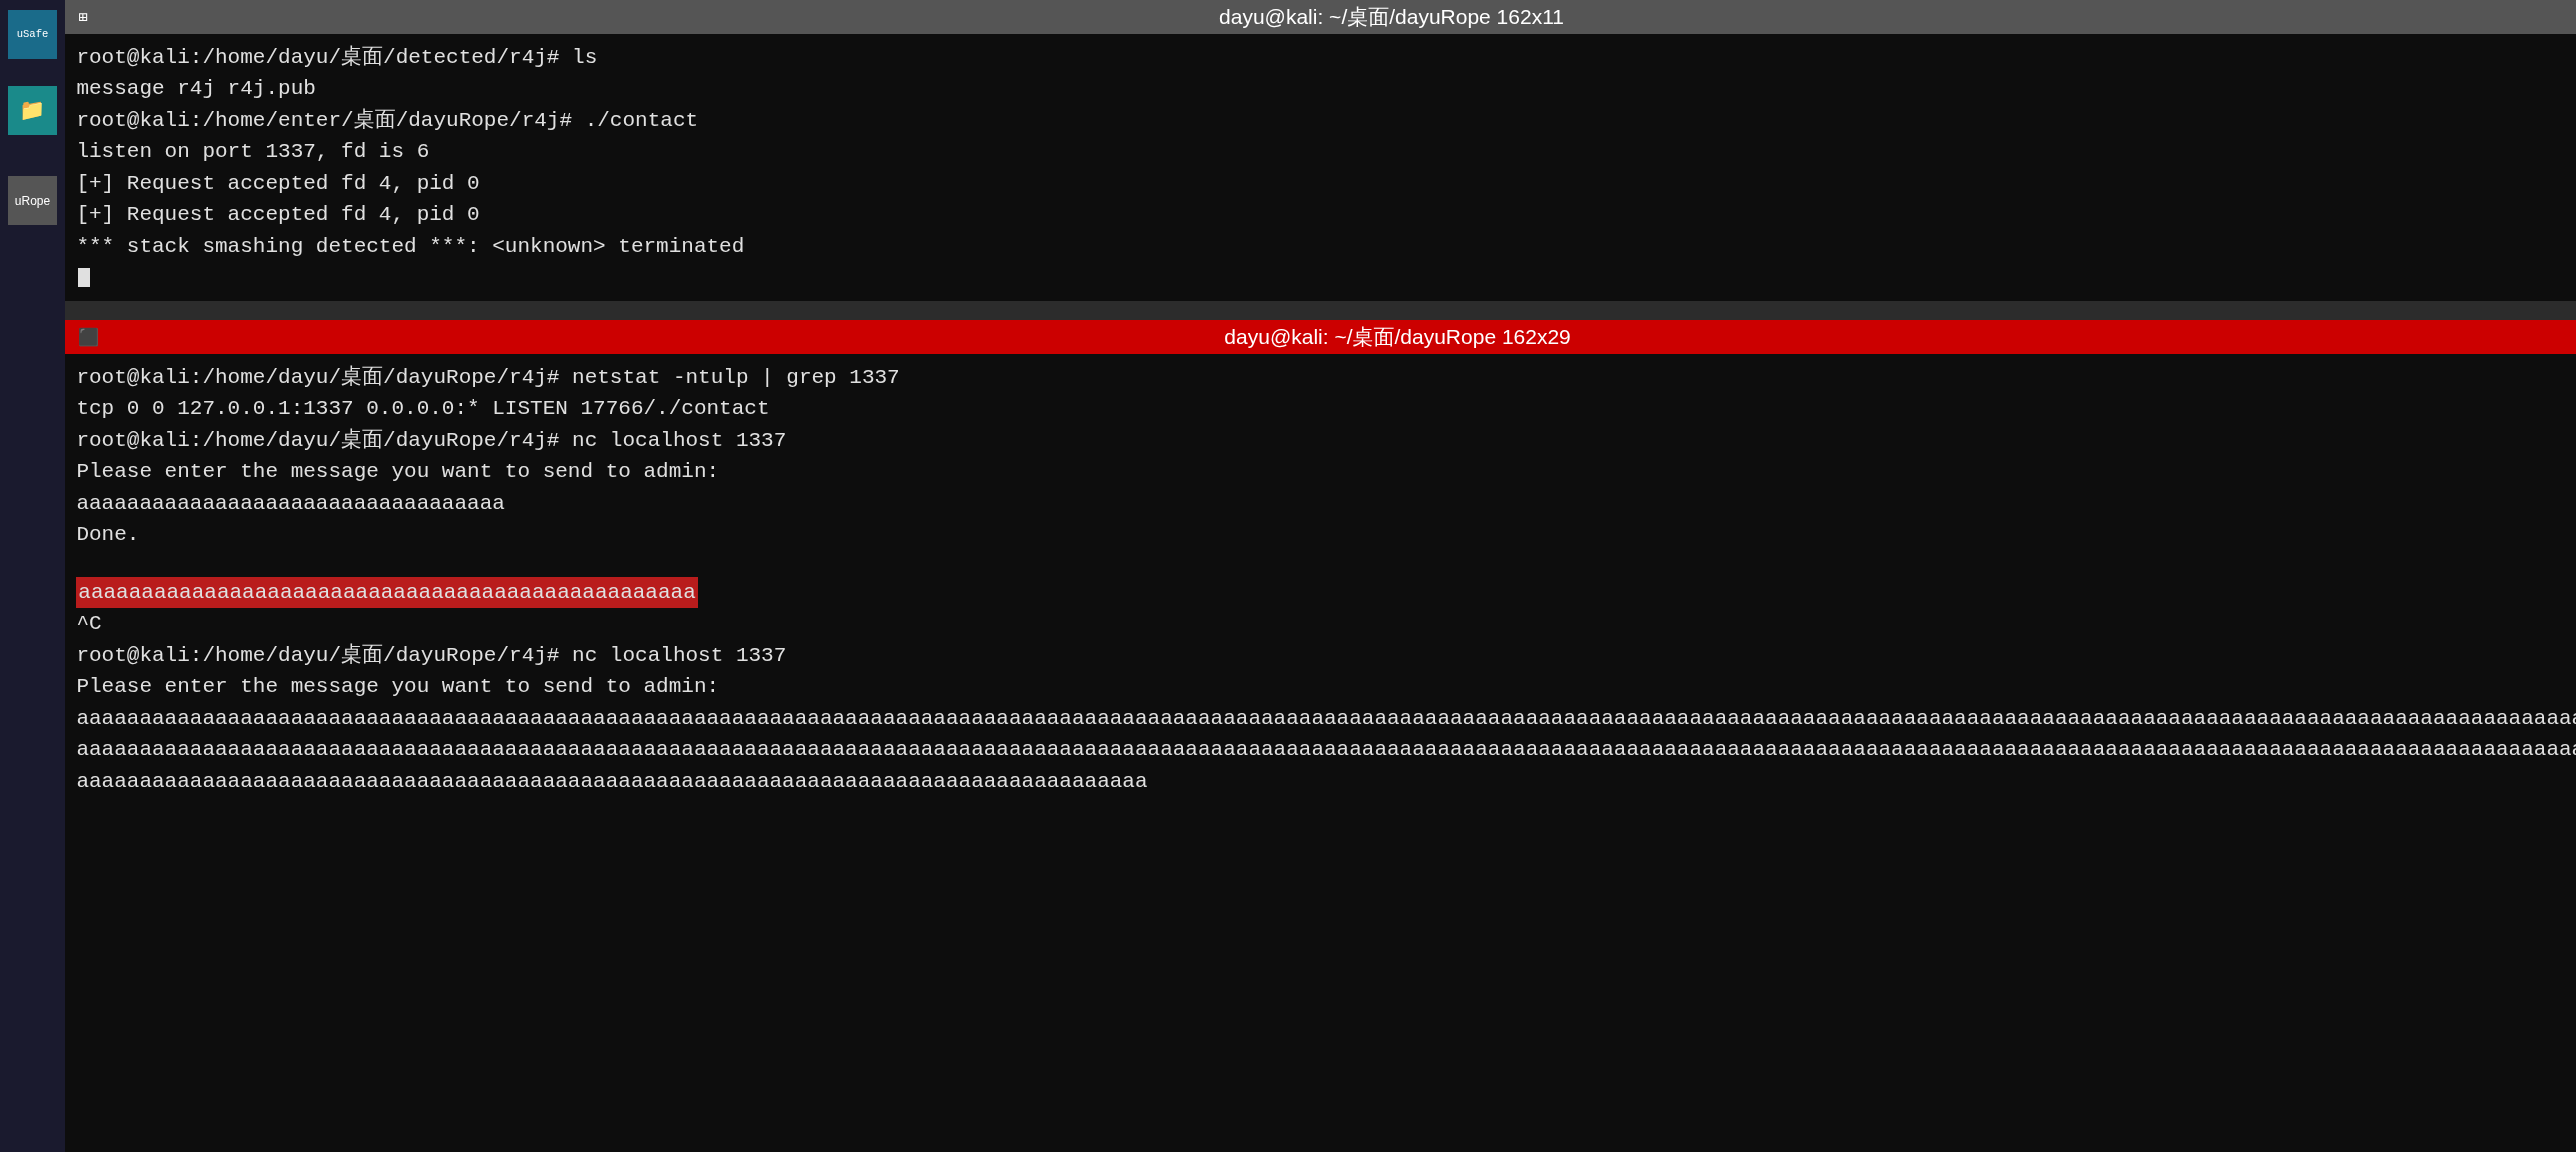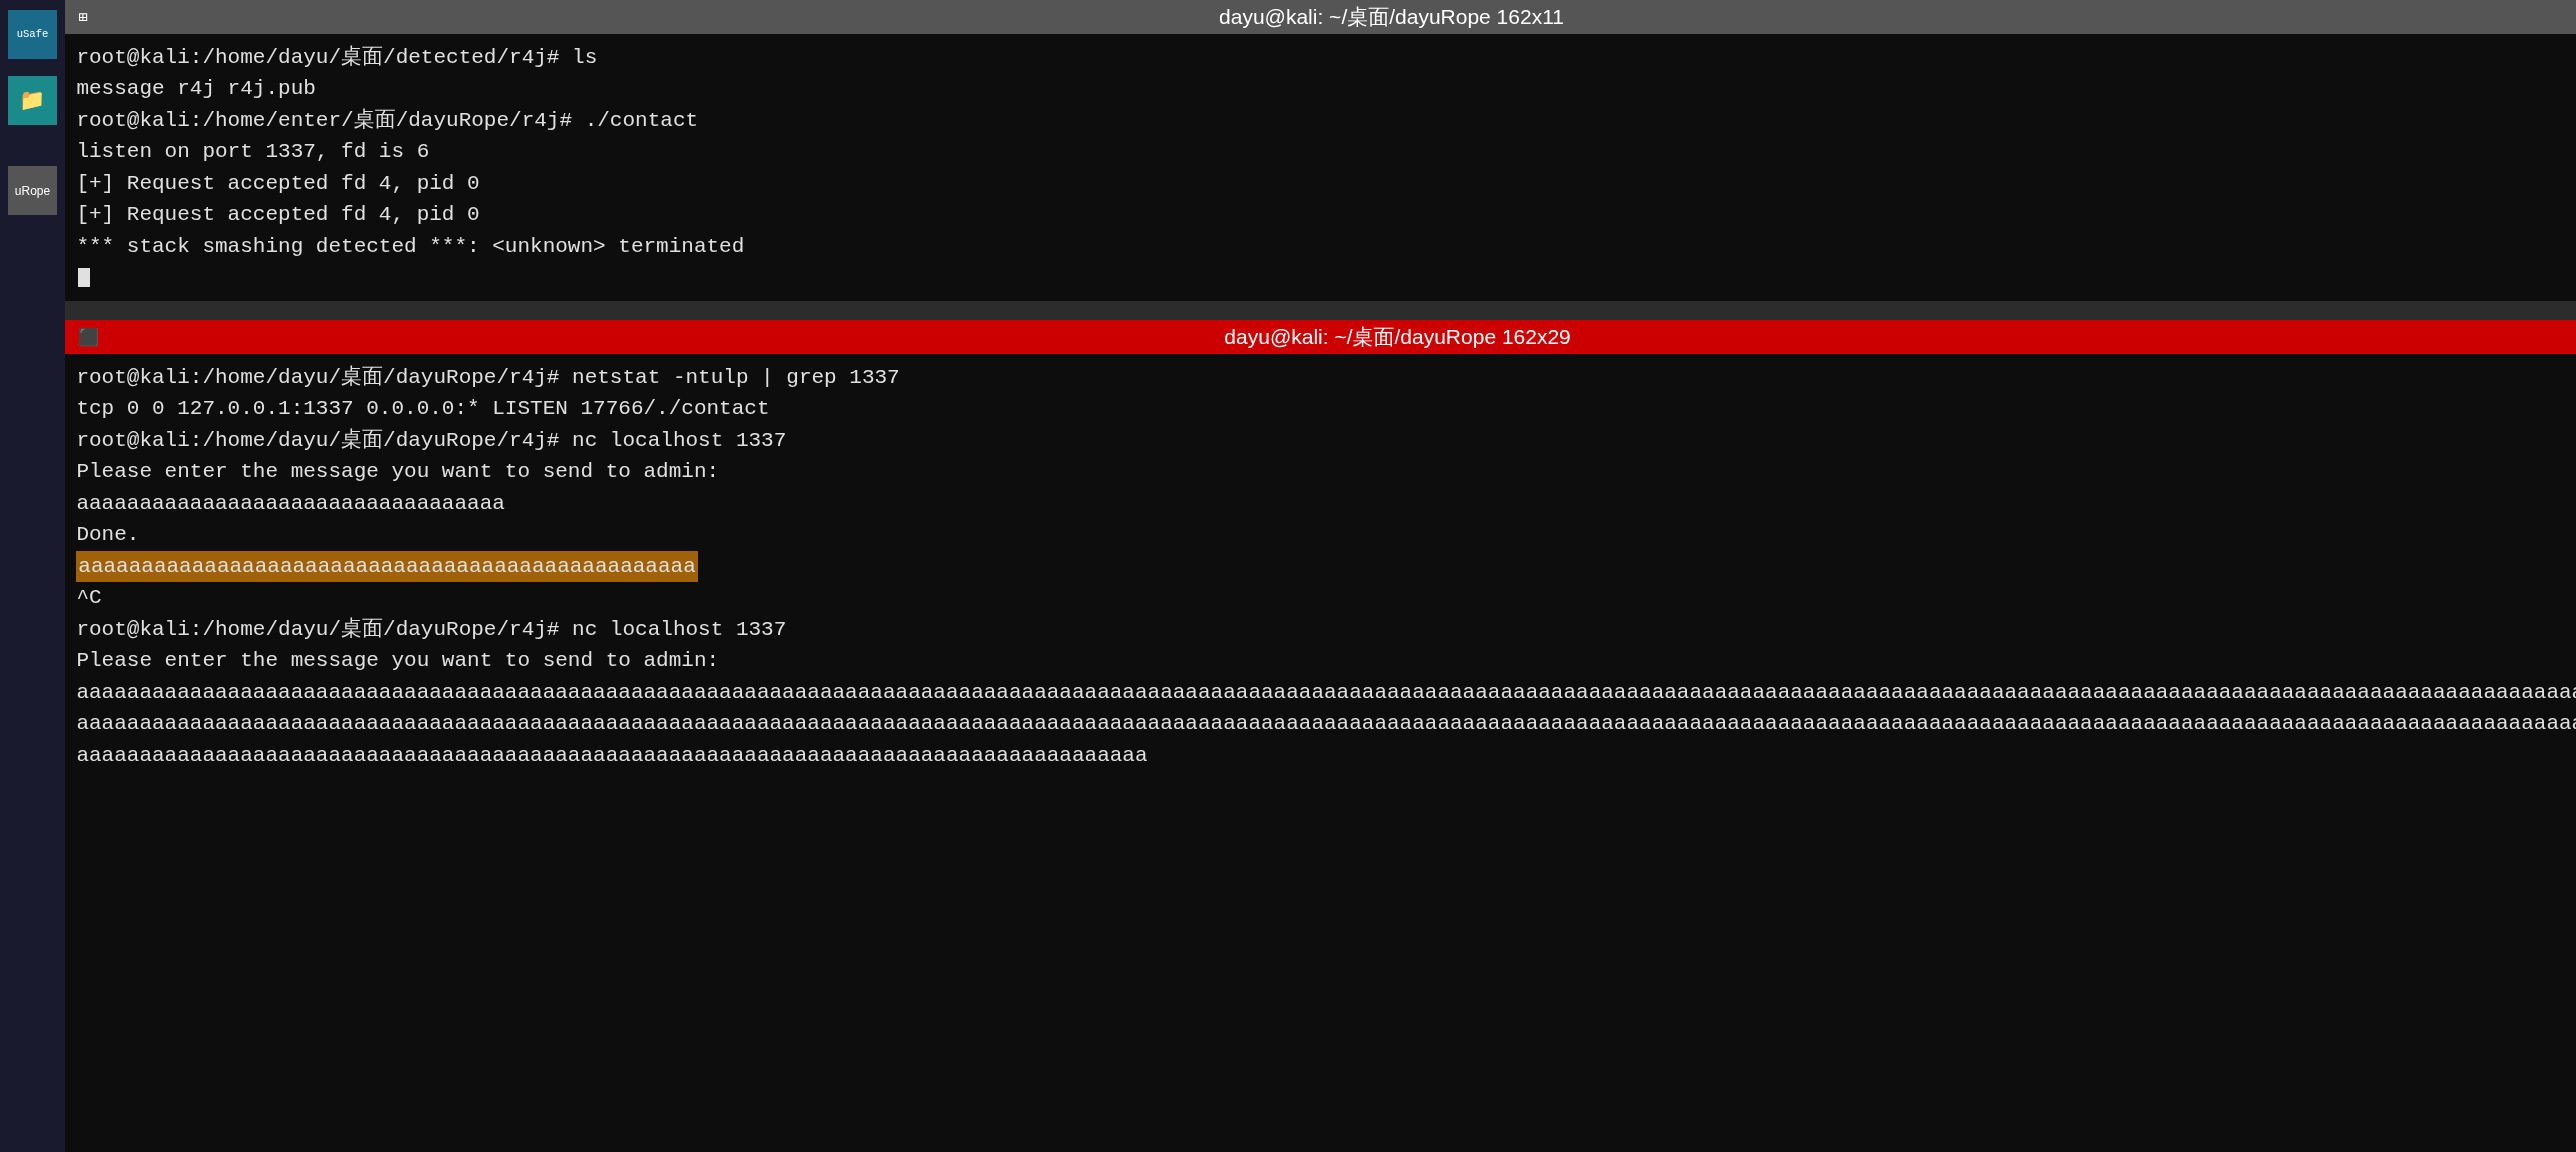--- a/index.html
+++ b/index.html
@@ -23,21 +23,21 @@
       padding-top: 9.5px;
       flex-shrink: 0;
     }
     .sidebar-icon-usafe {
       width: 49px;
       height: 49px;
       background: #1a6b8a;
       display: flex;
       align-items: center;
       justify-content: center;
-      margin-bottom: 17px;
+      margin-bottom: 27px;
       color: #fff;
       font-size: 10.5px;
       text-align: center;
     }
     .sidebar-icon-folder {
       width: 49px;
       height: 49px;
       background: #1a8a8a;
       display: flex;
       align-items: center;
@@ -109,23 +109,24 @@
     
     .terminal-bottom {
       flex: 1;
       display: flex;
       flex-direction: column;
     }
 
     .prompt { color: #e0e0e0; }
     .output { color: #e0e0e0; }
     .highlight-line {
-      background: #a16207;
+      background: #b91c1c;
       display: inline-block;
       padding: 0 1.9px;
+      margin-top: 26px;
     }
     .cursor-block {
       display: inline-block;
       width: 11.4px;
       height: 19px;
       background: #e0e0e0;
       vertical-align: middle;
       margin-left: 1.9px;
     }
   </style>

